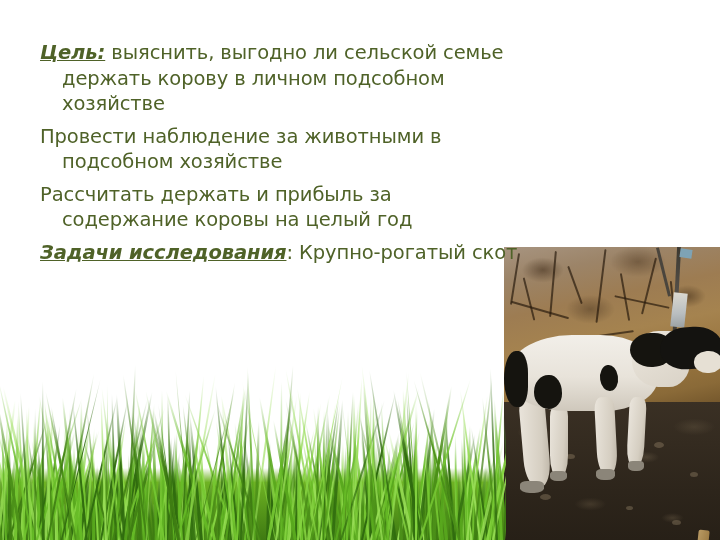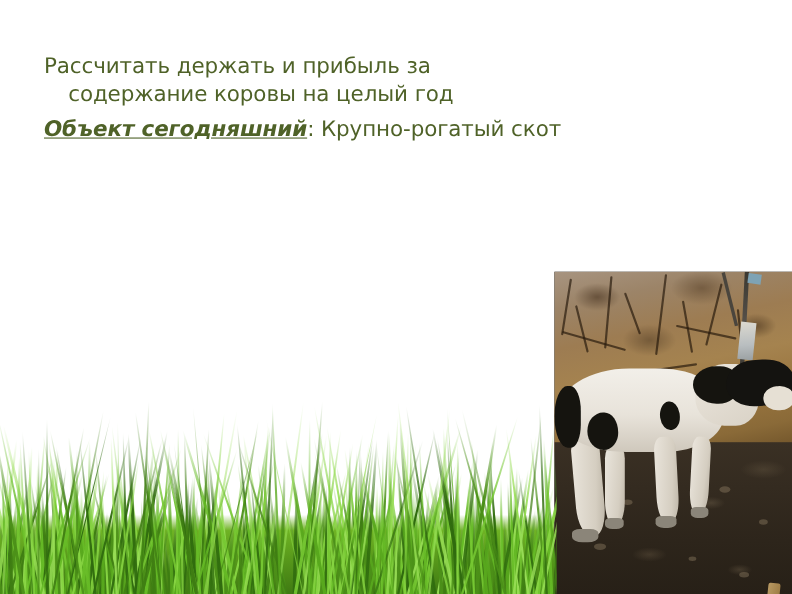--- a/index.html
+++ b/index.html
@@ -873,26 +873,32 @@
       <div class="leg leg-fr"></div>
       <div class="hoof" style="left:92px;  top:222px; width:19px; height:11px;"></div>
       <div class="hoof" style="left:124px; top:214px; width:16px; height:10px;"></div>
       <div class="hoof" style="left:16px;  top:234px; width:24px; height:12px;"></div>
       <div class="hoof" style="left:46px;  top:224px; width:17px; height:10px;"></div>
     </div>
   </div>
 
   <div class="text-layer" style="top:40px;">
 
-
-
+    <p class="line">
+      <span class="lead">Цель:</span><span> выяснить, выгодно ли сельской семье держать корову в личном подсобном хозяйстве</span>
+    </p>
+
+
+    <p class="line gap" style="margin-top:7px;">
+      <span>Провести наблюдение за животными в подсобном хозяйстве</span>
+    </p>
 
     <p class="line gap" style="margin-top:7px;">
       <span>Рассчитать держать и прибыль за содержание коровы на целый год</span>
     </p>
 
 
     <p class="line gap" style="margin-top:7px;">
-      <span class="lead">Объект сегодняшний</span><span>: Крупно-рогатый скот</span>
+      <span class="lead">Задачи исследования</span><span>: Крупно-рогатый скот</span>
     </p>
 
   </div>
 </div>
 
 </body></html>

